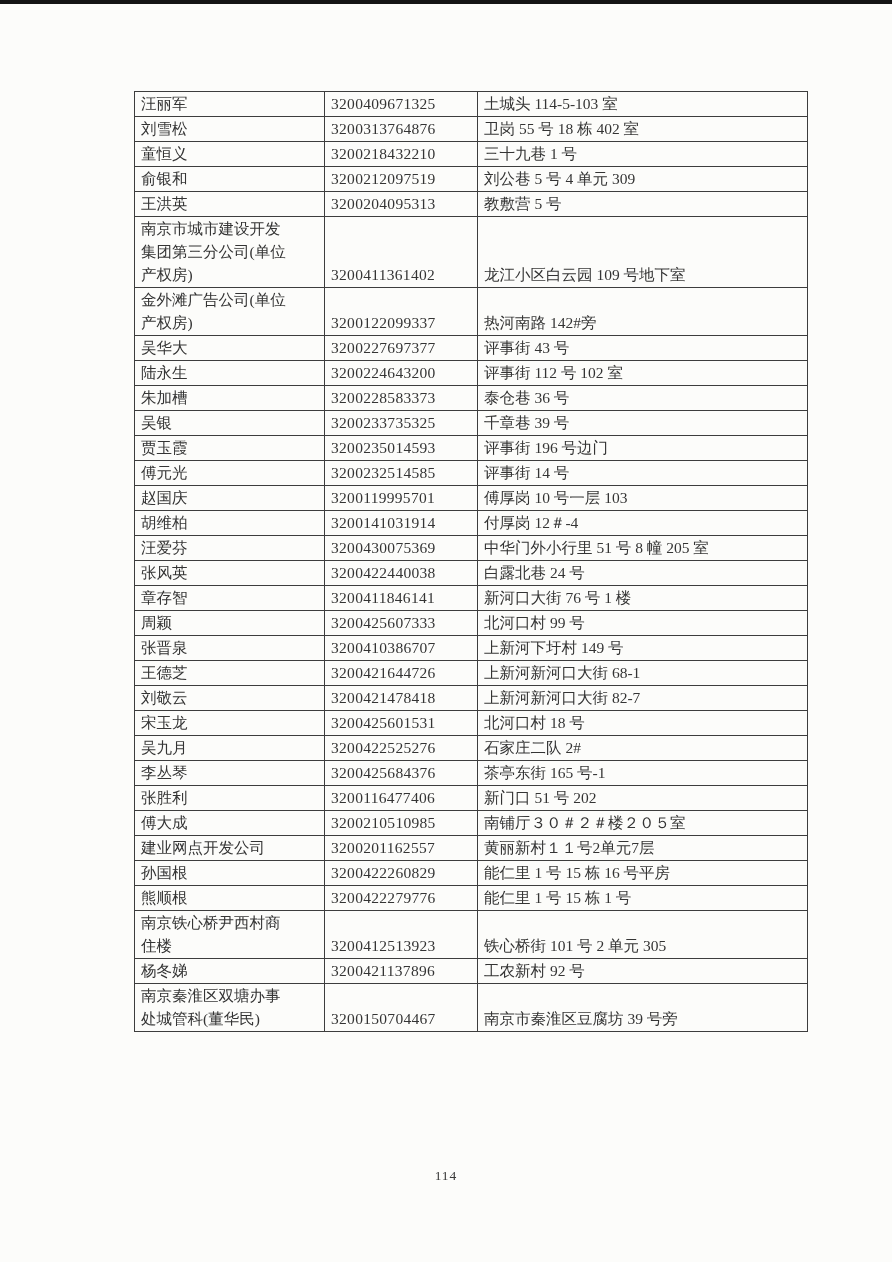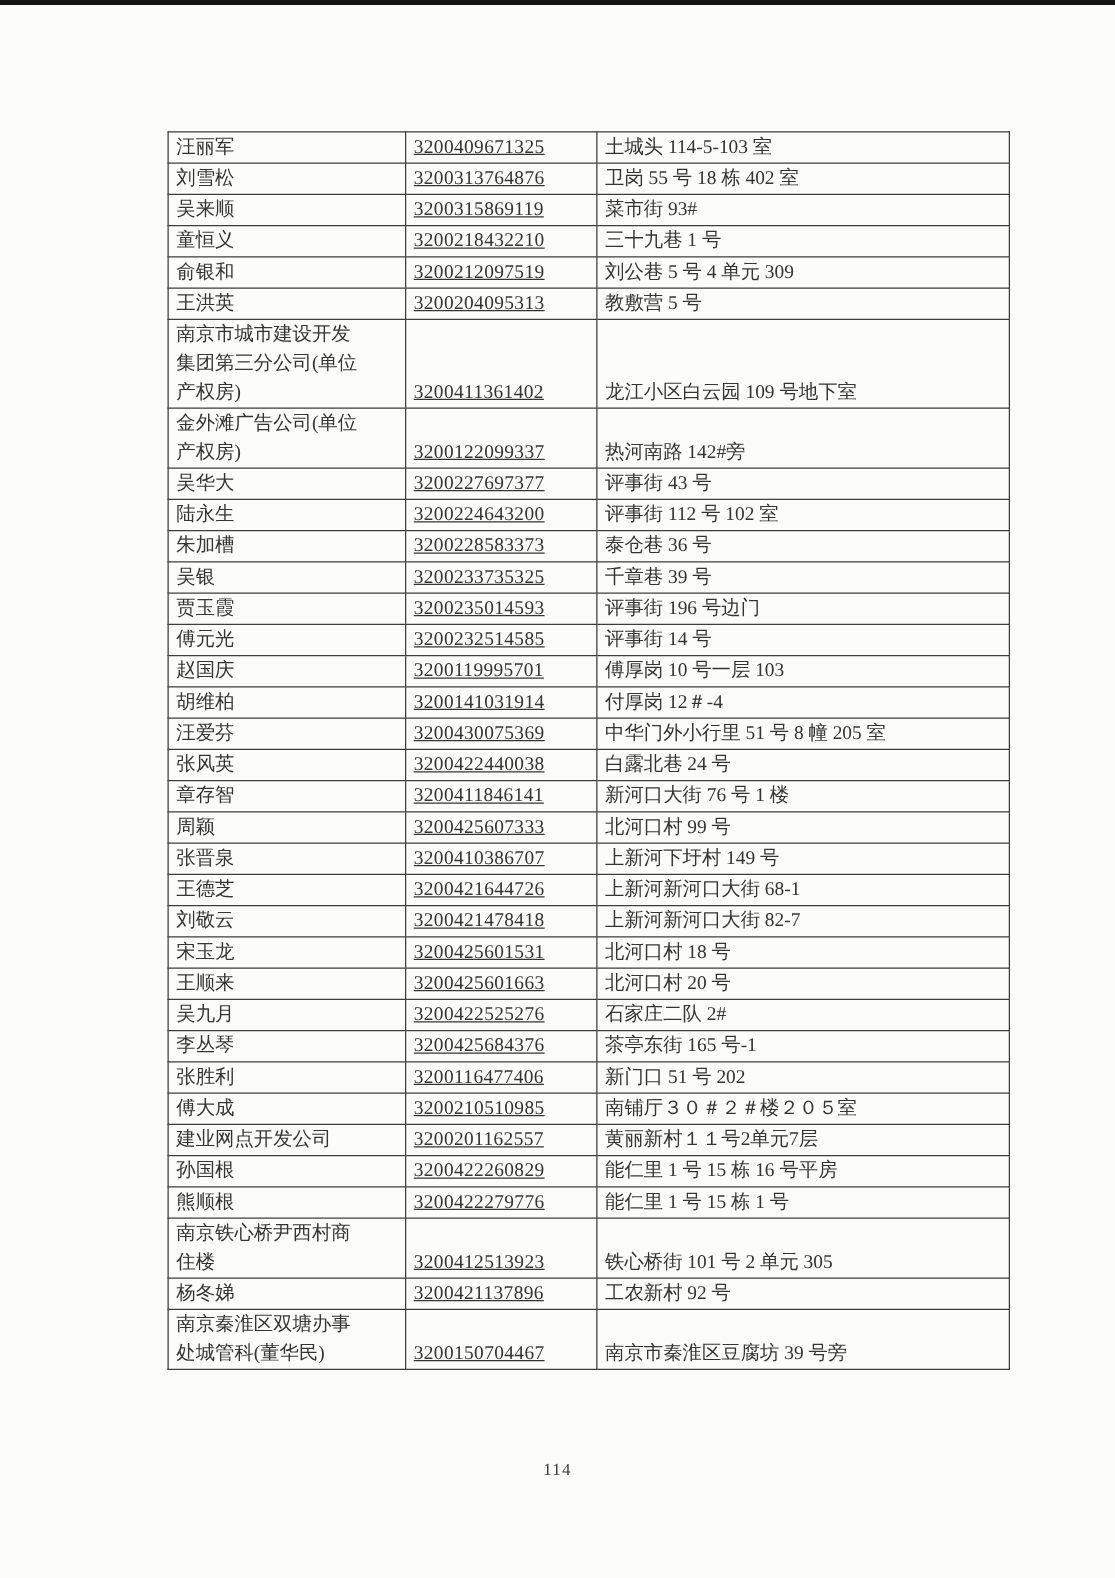--- a/index.html
+++ b/index.html
@@ -20,36 +20,36 @@
   .scan-bar-top {
     position: absolute;
     top: 0; left: 0;
     width: 100%;
     height: 4px;
     background: #141414;
   }
   table.owner-table {
     position: absolute;
     left: 134px;
-    top: 105px;
+    top: 91px;
     width: 634px;
     border-collapse: collapse;
     table-layout: fixed;
   }
   table.owner-table td {
     border: 1px solid #3d3d3d;
     font-size: 15.5px;
     line-height: 23px;
     vertical-align: bottom;
     padding: 0 6px 1px 6px;
     color: #343434;
     overflow: hidden;
   }
   td.col-name   { width: 177px; white-space: pre-line; }
-  td.col-number { width: 140px; letter-spacing: 0.3px; text-decoration: underline; }
+  td.col-number { width: 140px; letter-spacing: 0.3px; }
   td.col-addr   { width: 317px; }
   .page-number {
     position: absolute;
     top: 1168px;
     left: 0;
     width: 100%;
     text-align: center;
     font-size: 13.5px;
     letter-spacing: 1px;
     color: #3a3a3a;
@@ -67,25 +67,20 @@
           <td class="col-name">汪丽军</td>
           <td class="col-number">3200409671325</td>
           <td class="col-addr">土城头 114-5-103 室</td>
         </tr>
         <tr>
           <td class="col-name">刘雪松</td>
           <td class="col-number">3200313764876</td>
           <td class="col-addr">卫岗 55 号 18 栋 402 室</td>
         </tr>
         <tr>
-          <td class="col-name">吴来顺</td>
-          <td class="col-number">3200315869119</td>
-          <td class="col-addr">菜市街 93#</td>
-        </tr>
-        <tr>
           <td class="col-name">童恒义</td>
           <td class="col-number">3200218432210</td>
           <td class="col-addr">三十九巷 1 号</td>
         </tr>
         <tr>
           <td class="col-name">俞银和</td>
           <td class="col-number">3200212097519</td>
           <td class="col-addr">刘公巷 5 号 4 单元 309</td>
         </tr>
         <tr>
@@ -180,25 +175,20 @@
           <td class="col-name">刘敬云</td>
           <td class="col-number">3200421478418</td>
           <td class="col-addr">上新河新河口大街 82-7</td>
         </tr>
         <tr>
           <td class="col-name">宋玉龙</td>
           <td class="col-number">3200425601531</td>
           <td class="col-addr">北河口村 18 号</td>
         </tr>
         <tr>
-          <td class="col-name">王顺来</td>
-          <td class="col-number">3200425601663</td>
-          <td class="col-addr">北河口村 20 号</td>
-        </tr>
-        <tr>
           <td class="col-name">吴九月</td>
           <td class="col-number">3200422525276</td>
           <td class="col-addr">石家庄二队 2#</td>
         </tr>
         <tr>
           <td class="col-name">李丛琴</td>
           <td class="col-number">3200425684376</td>
           <td class="col-addr">茶亭东街 165 号-1</td>
         </tr>
         <tr>

